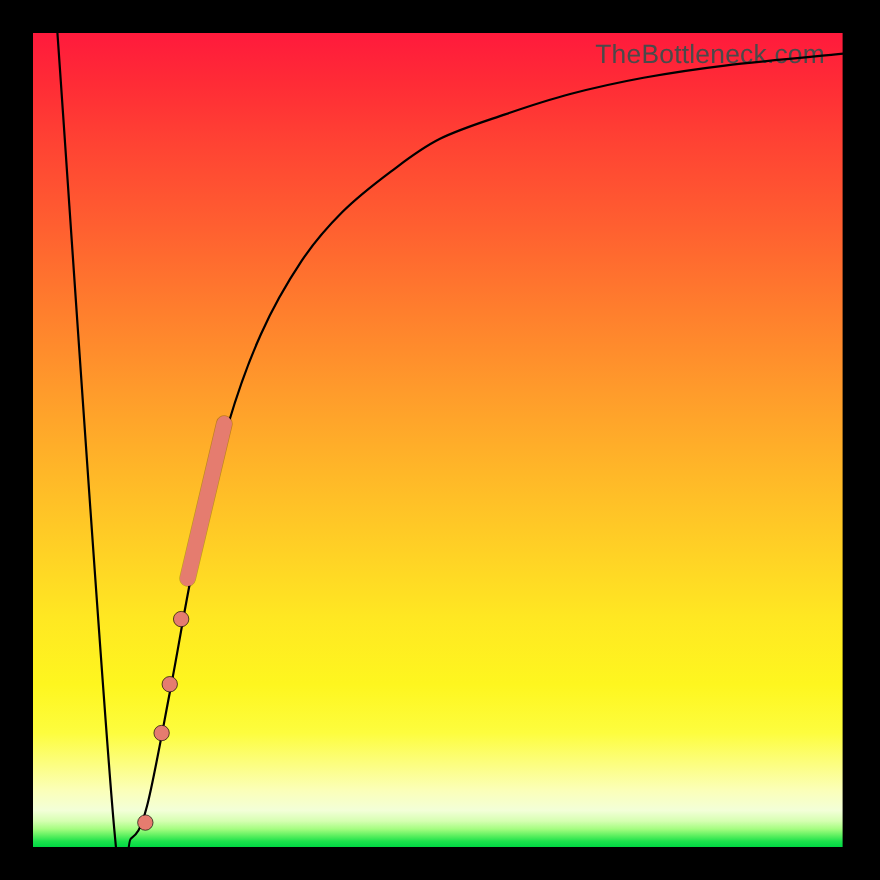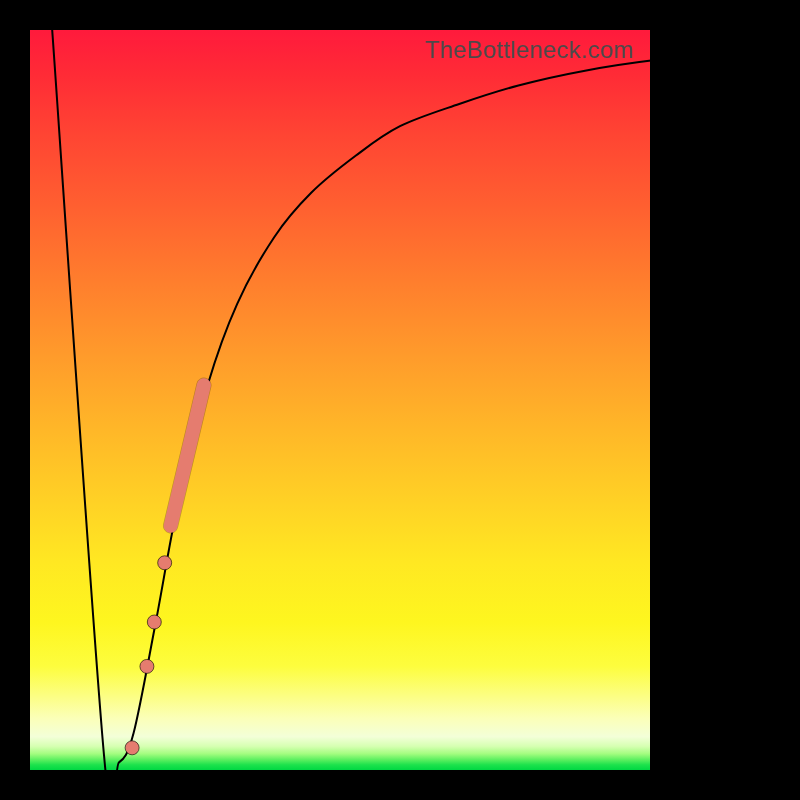--- a/index.html
+++ b/index.html
@@ -14,21 +14,21 @@
   .frame {
     position: relative;
     width: 800px;
     height: 800px;
     background: #000;
   }
   .plot-area {
     position: absolute;
     left: 30px;
     top: 30px;
-    width: 620px;
+    width: 736px;
     height: 740px;
     
     background: linear-gradient(
       to bottom,
       #ff1a3c 0%,
       #ff2b36 6%,
       #ff4433 14%,
       #ff6030 24%,
       #ff7e2d 34%,
       #ff9b2b 44%,

